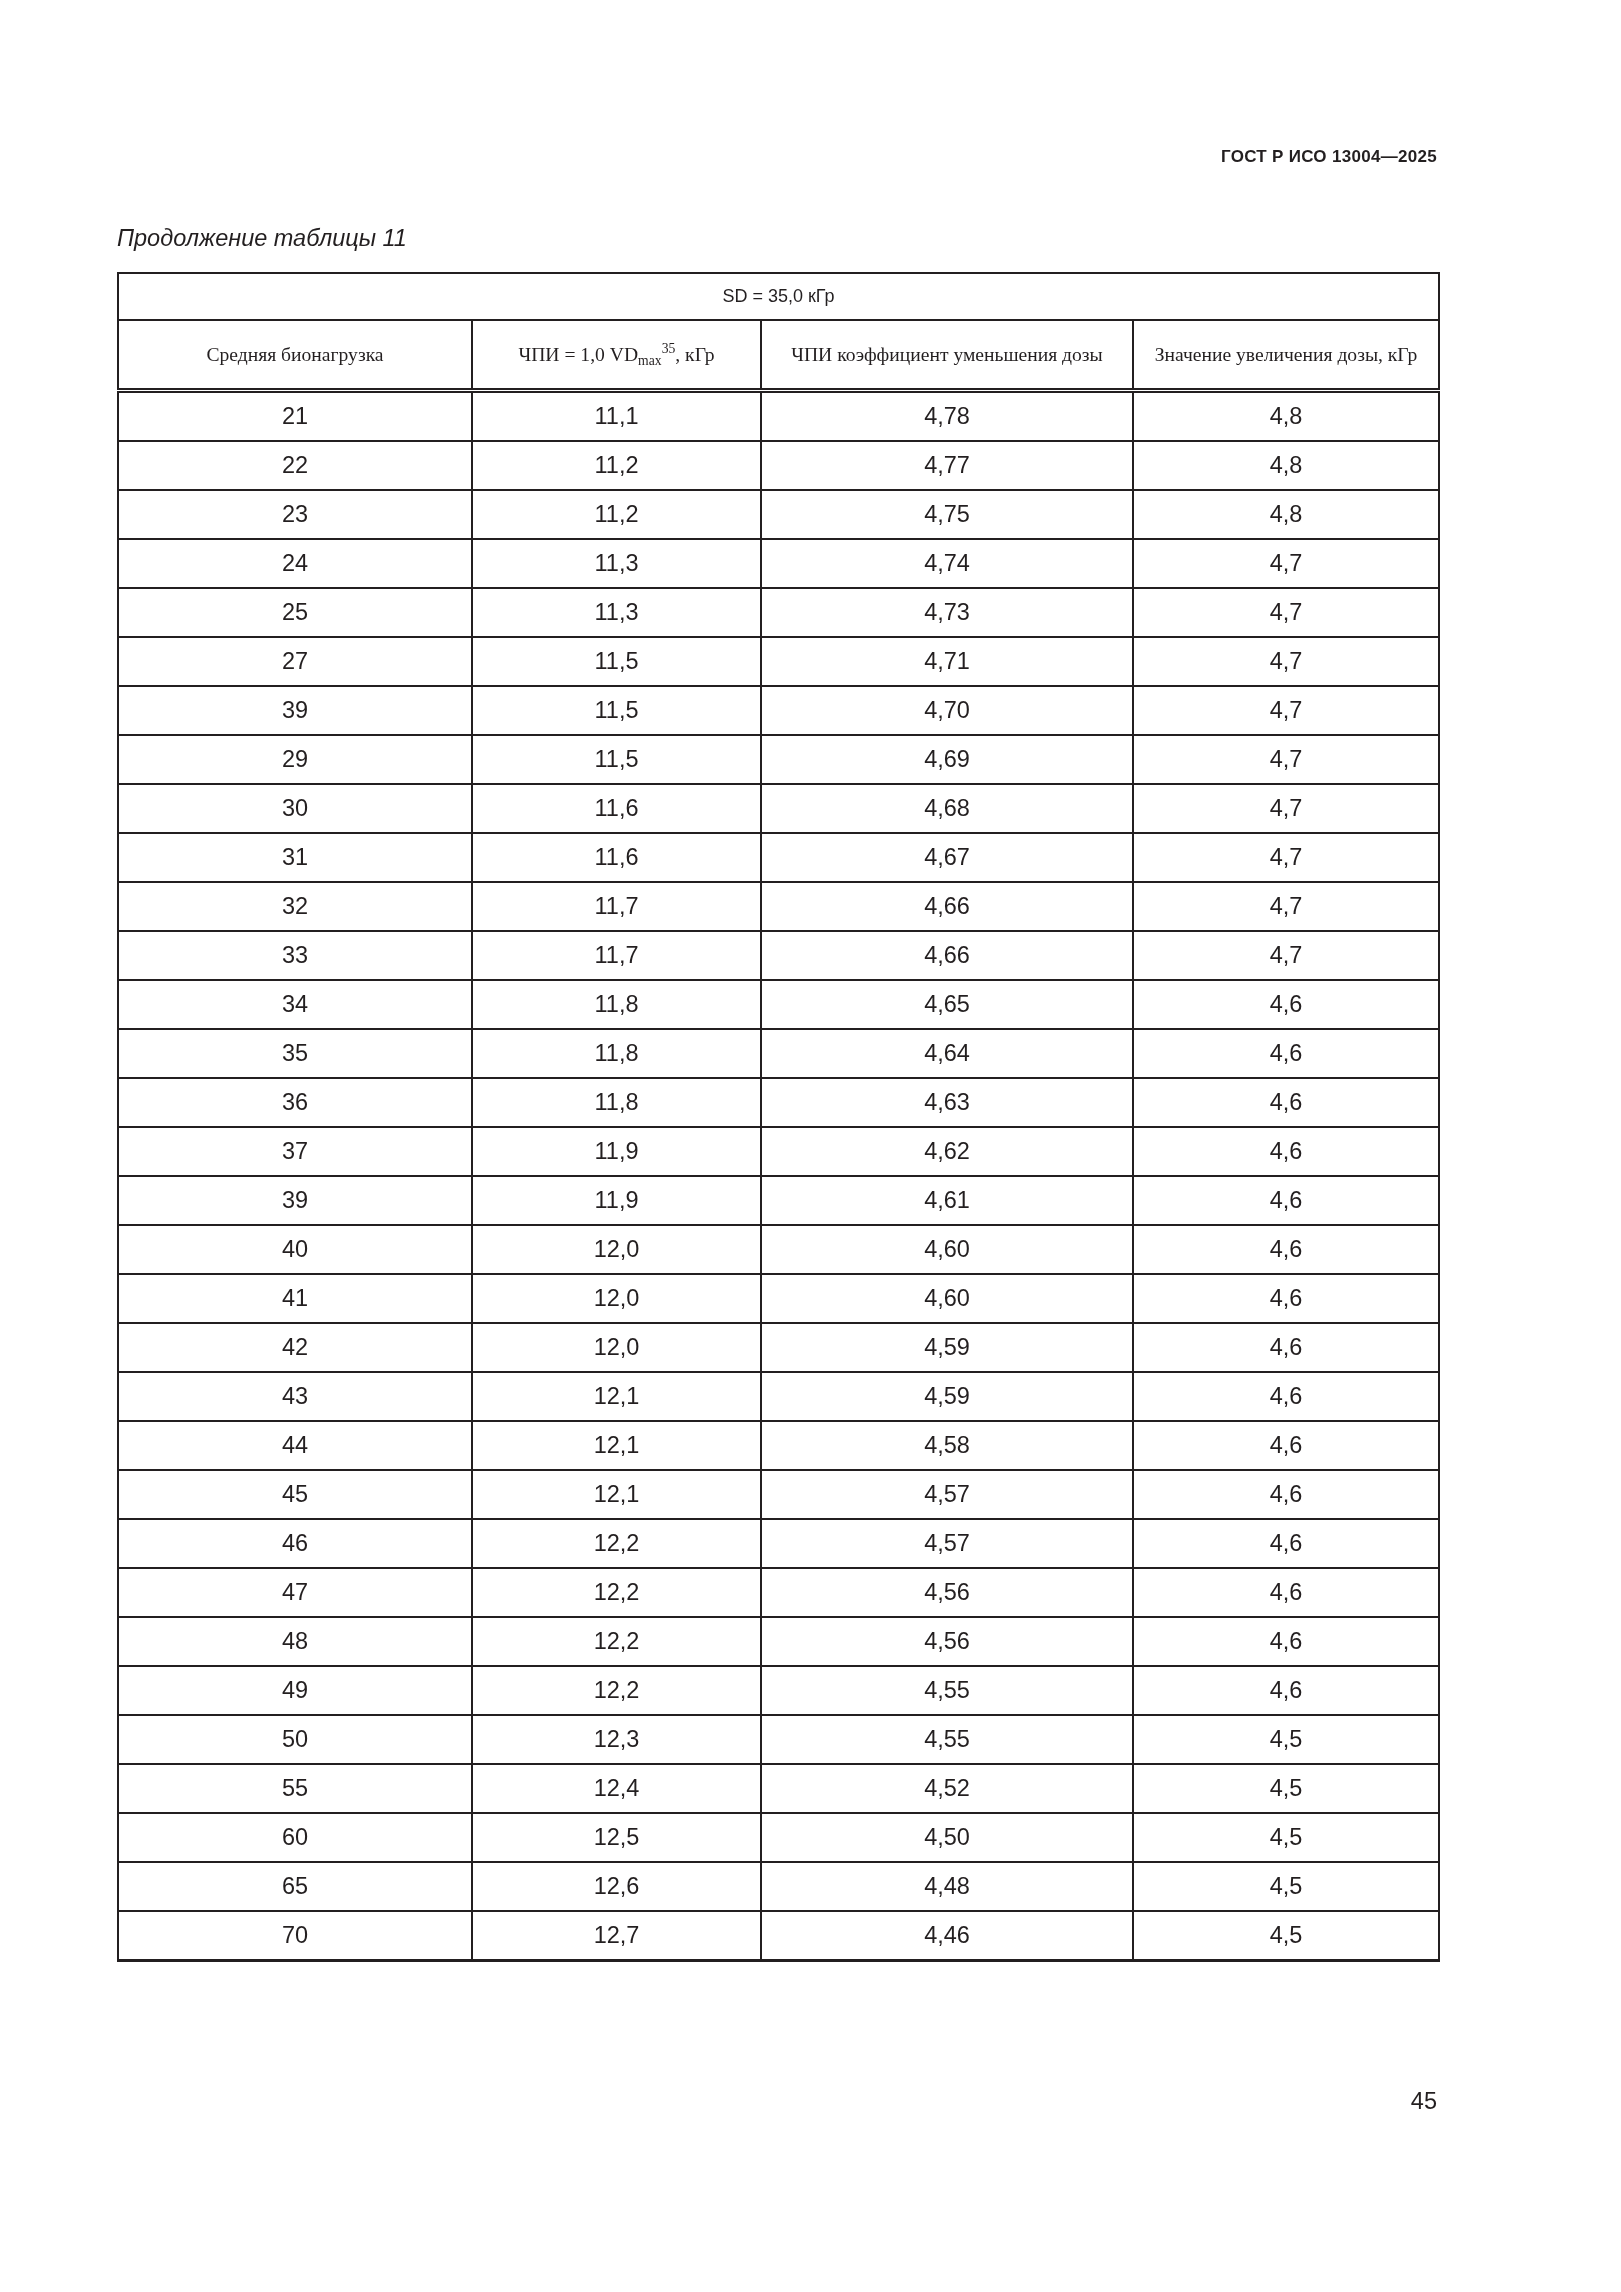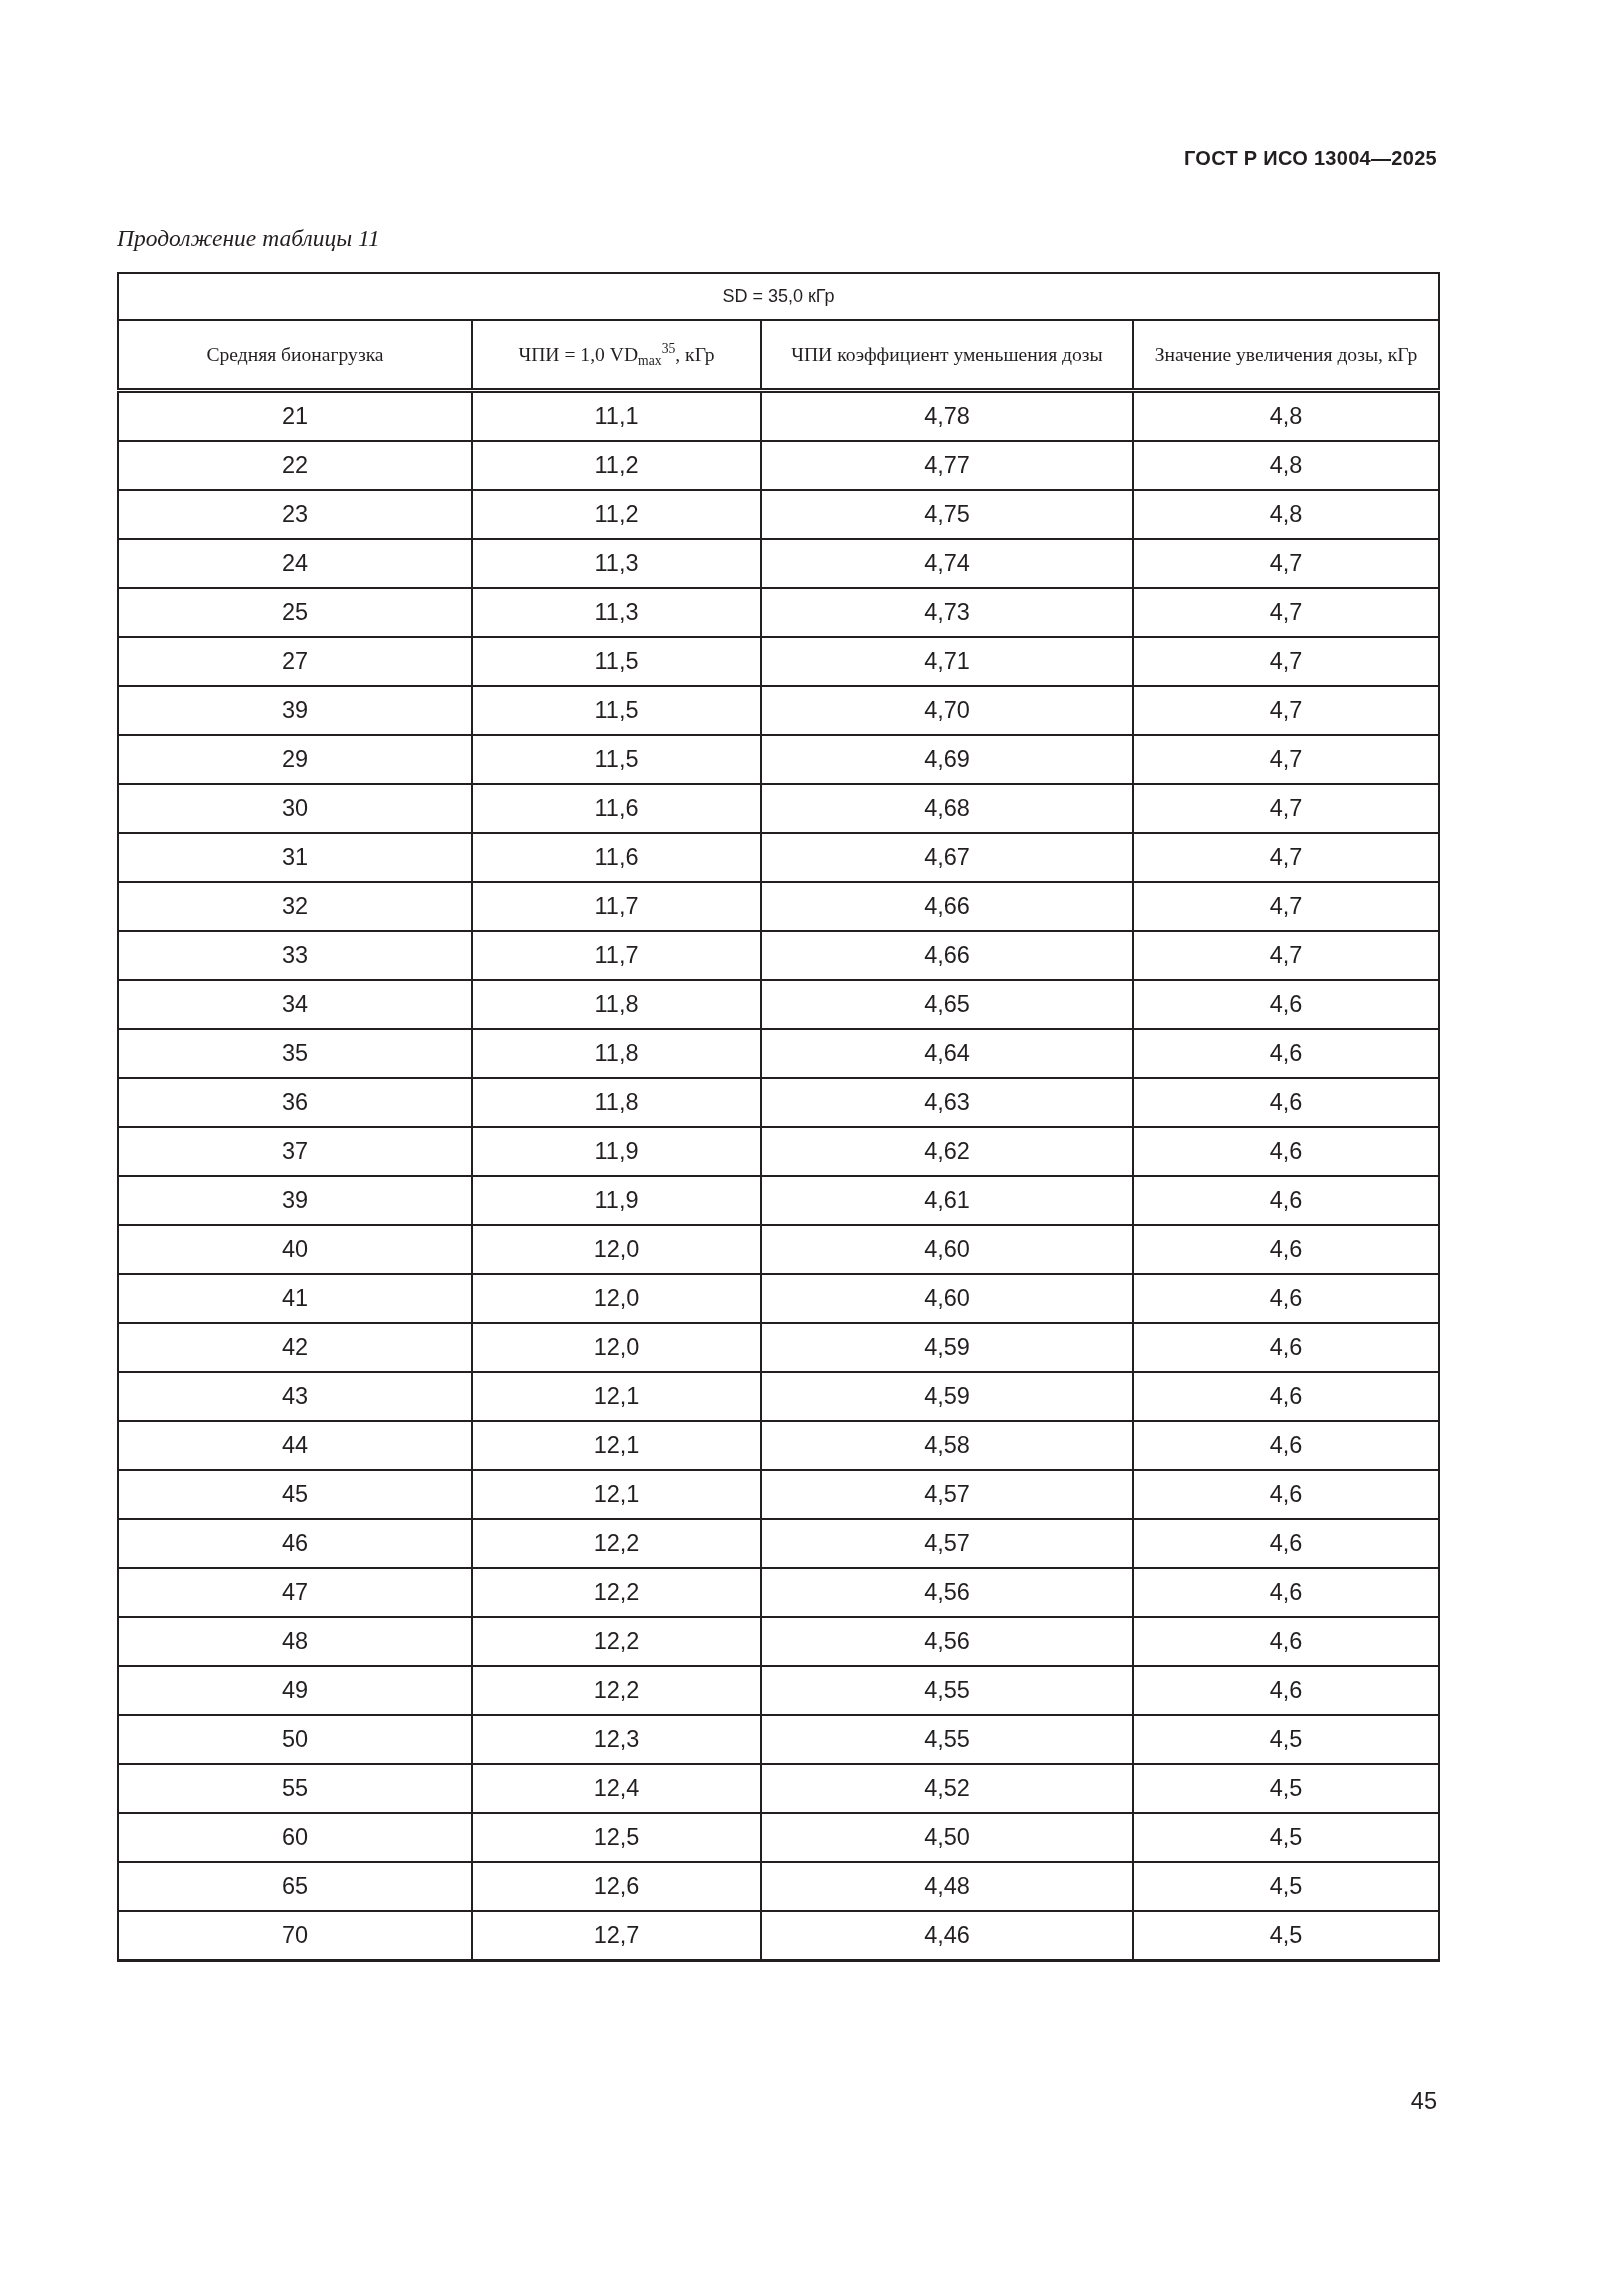--- a/index.html
+++ b/index.html
@@ -1,18 +1,18 @@
 <!DOCTYPE html>
 <html><head>
 <meta charset="utf-8">
 <style>
   html, body { margin: 0; padding: 0; background: #ffffff; }
   body { width: 1621px; height: 2293px; position: relative; font-family: "Liberation Sans", sans-serif; color: #231f20; }
-  .doc-code { position: absolute; top: 147px; right: 184px; font-size: 20px; font-weight: bold; letter-spacing: 0.3px; }
-  .caption { position: absolute; top: 225px; left: 117px; font-size: 23.5px; font-style: italic; font-family: Liberation Serif, serif; }
+  .doc-code { position: absolute; top: 147px; right: 184px; font-size: 17px; font-weight: bold; letter-spacing: 0.3px; }
+  .caption { position: absolute; top: 225px; left: 117px; font-size: 23.5px; font-style: italic; }
   .tbl { position: absolute; top: 272px; left: 117px; width: 1321px; border-collapse: collapse; table-layout: fixed; }
   .tbl td { border: 2px solid #231f20; text-align: center; vertical-align: middle; font-size: 23.5px; padding: 0; }
   .tbl tr.sd td { height: 45px; font-size: 18px; border-width: 2.9px 2.9px 2px 2.9px; }
   .tbl tr.hdr td { height: 67px; font-size: 19.6px; line-height: 23.5px; border-bottom: 5.9px double #231f20; font-family: Liberation Serif, serif; }
   .tbl tr.row td { height: 47px; }
   .tbl tr.row td:first-child { border-left-width: 2.9px; }
   .tbl tr.row td:last-child { border-right-width: 2.9px; }
   .tbl tr.row:last-child td { border-bottom-width: 3.9px; }
   .tbl col.c1 { width: 354px; }
   .tbl col.c2 { width: 289px; }

